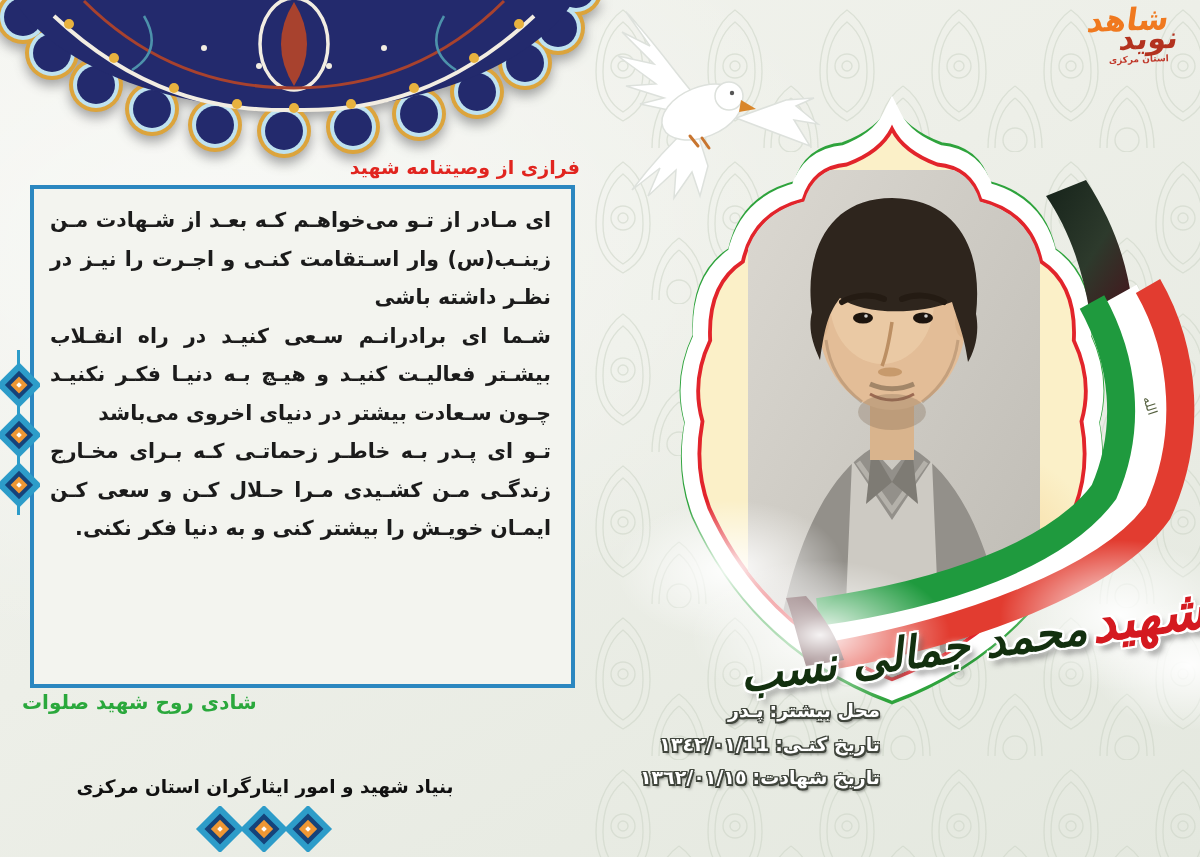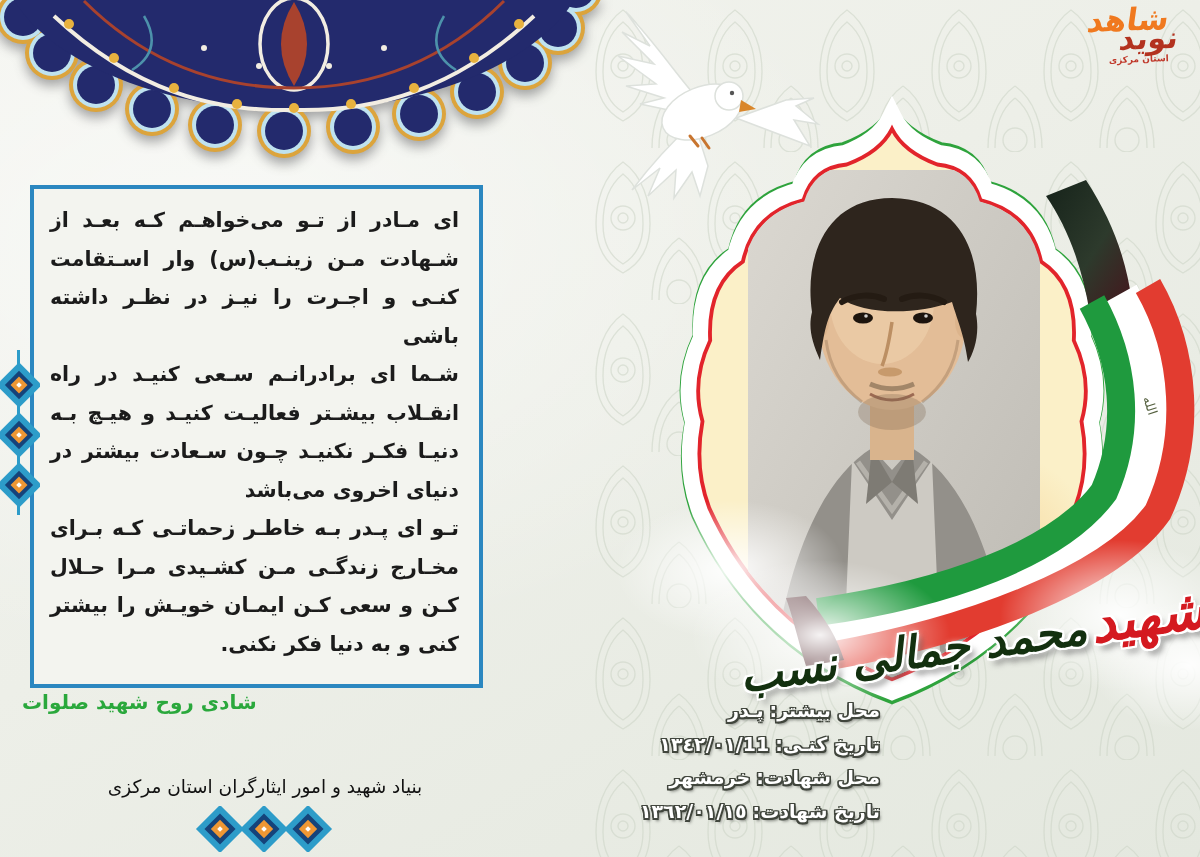--- a/index.html
+++ b/index.html
@@ -18,28 +18,28 @@
   
   .dove{position:absolute;left:598px;top:0;}
   
   .logo{position:absolute;left:1088px;top:4px;width:108px;direction:rtl;transform:rotate(-2deg);}
   .logo-top{color:#f0791f;font-weight:bold;font-size:31px;line-height:30px;text-align:left;transform:skewX(-10deg);letter-spacing:-2px;}
   .logo-bottom{color:#b3321f;font-weight:bold;font-size:30px;line-height:26px;text-align:right;margin-top:-8px;padding-right:18px;transform:skewX(-10deg);letter-spacing:-2px;}
   .logo-sub{color:#c0392b;font-size:9px;font-weight:bold;text-align:right;padding-right:28px;margin-top:2px;}
   
   .will-heading{position:absolute;left:30px;top:156px;width:550px;direction:rtl;text-align:right;
     color:#e1251f;font-size:19px;font-weight:bold;}
-  .will-box{position:absolute;left:30px;top:185px;width:453px;height:503px;
+  .will-box{position:absolute;left:30px;top:185px;width:545px;height:503px;
     border:4px solid #2b87c0;background:#f3f4ef;padding:12px 20px 8px 16px;}
   .will-box p{margin:0;direction:rtl;text-align:justify;color:#1b1b1b;
     font-size:20.5px;line-height:38.5px;font-weight:bold;}
   .closing{position:absolute;left:22px;top:690px;direction:rtl;
     color:#2aa83c;font-size:20px;font-weight:bold;}
   .footer-line{position:absolute;left:0;top:776px;width:530px;text-align:center;direction:rtl;
-    color:#111;font-size:18.5px;font-weight:normal;}
+    color:#111;font-size:18.5px;font-weight:bold;}
   .rail{position:absolute;left:17px;top:350px;width:3px;height:165px;background:#2d9cc9;}
   .rail-diamonds{position:absolute;left:0px;top:360px;}
   .footer-diamonds{position:absolute;left:190px;top:806px;}
   
   .frame{position:absolute;left:630px;top:90px;}
   
   .ribbon{position:absolute;left:0;top:0;}
   
   .cloud{position:absolute;border-radius:50%;
     background:radial-gradient(closest-side,rgba(255,255,255,.95),rgba(255,255,255,0));}
@@ -166,20 +166,21 @@
     <circle cx="134" cy="93" r="2.2" fill="#555"></circle>
     <path d="M92,136 l8,10 m4,-8 l7,10" stroke="#c8752f" stroke-width="3" fill="none" stroke-linecap="round"></path>
   </svg>
 
   <div class="logo">
     <div class="logo-top">شاهد</div>
     <div class="logo-bottom">نوید</div>
     <div class="logo-sub">استان مرکزی</div>
   </div>
 
+  <div class="will-heading">فرازی از وصیتنامه شهید</div>
 
   <div class="will-box">
 
   <p>ای مـادر از تـو می‌خواهـم کـه بعـد از شـهادت مـن زینـب(س) وار اسـتقامت کنـی و اجـرت را نیـز در نظـر داشته باشی</p>
       <p>شـما ای برادرانـم سـعی کنیـد در راه انقـلاب بیشـتر فعالیـت کنیـد و هیـچ بـه دنیـا فکـر نکنیـد چـون سـعادت بیشتر در دنیای اخروی می‌باشد</p>
       <p>تـو ای پـدر بـه خاطـر زحماتـی کـه بـرای مخـارج زندگـی مـن کشـیدی مـرا حـلال کـن و سعی کـن ایمـان خویـش را بیشتر کنی و به دنیا فکر نکنی.</p>
     </div>
 
   <div class="closing">شادی روح شهید صلوات</div>
 
@@ -315,22 +316,19 @@
   <div class="details">
 
       <div class="detail-line">
         <span class="lbl">محل بیشتر:</span><span>پـدر</span>
       </div>
 
       <div class="detail-line">
         <span class="lbl">تاریخ کنـی:</span><span>١٣٤٢/٠١/11</span>
       </div>
 
-      <div class="detail-line">
-        <span class="lbl">محل شهادت:</span><span>خرمشهر</span>
-      </div>
 
       <div class="detail-line">
         <span class="lbl">تاریخ شهادت:</span><span>١٣٦٢/٠١/١٥</span>
       </div>
     </div>
 
 </div>
 
 </body></html>

